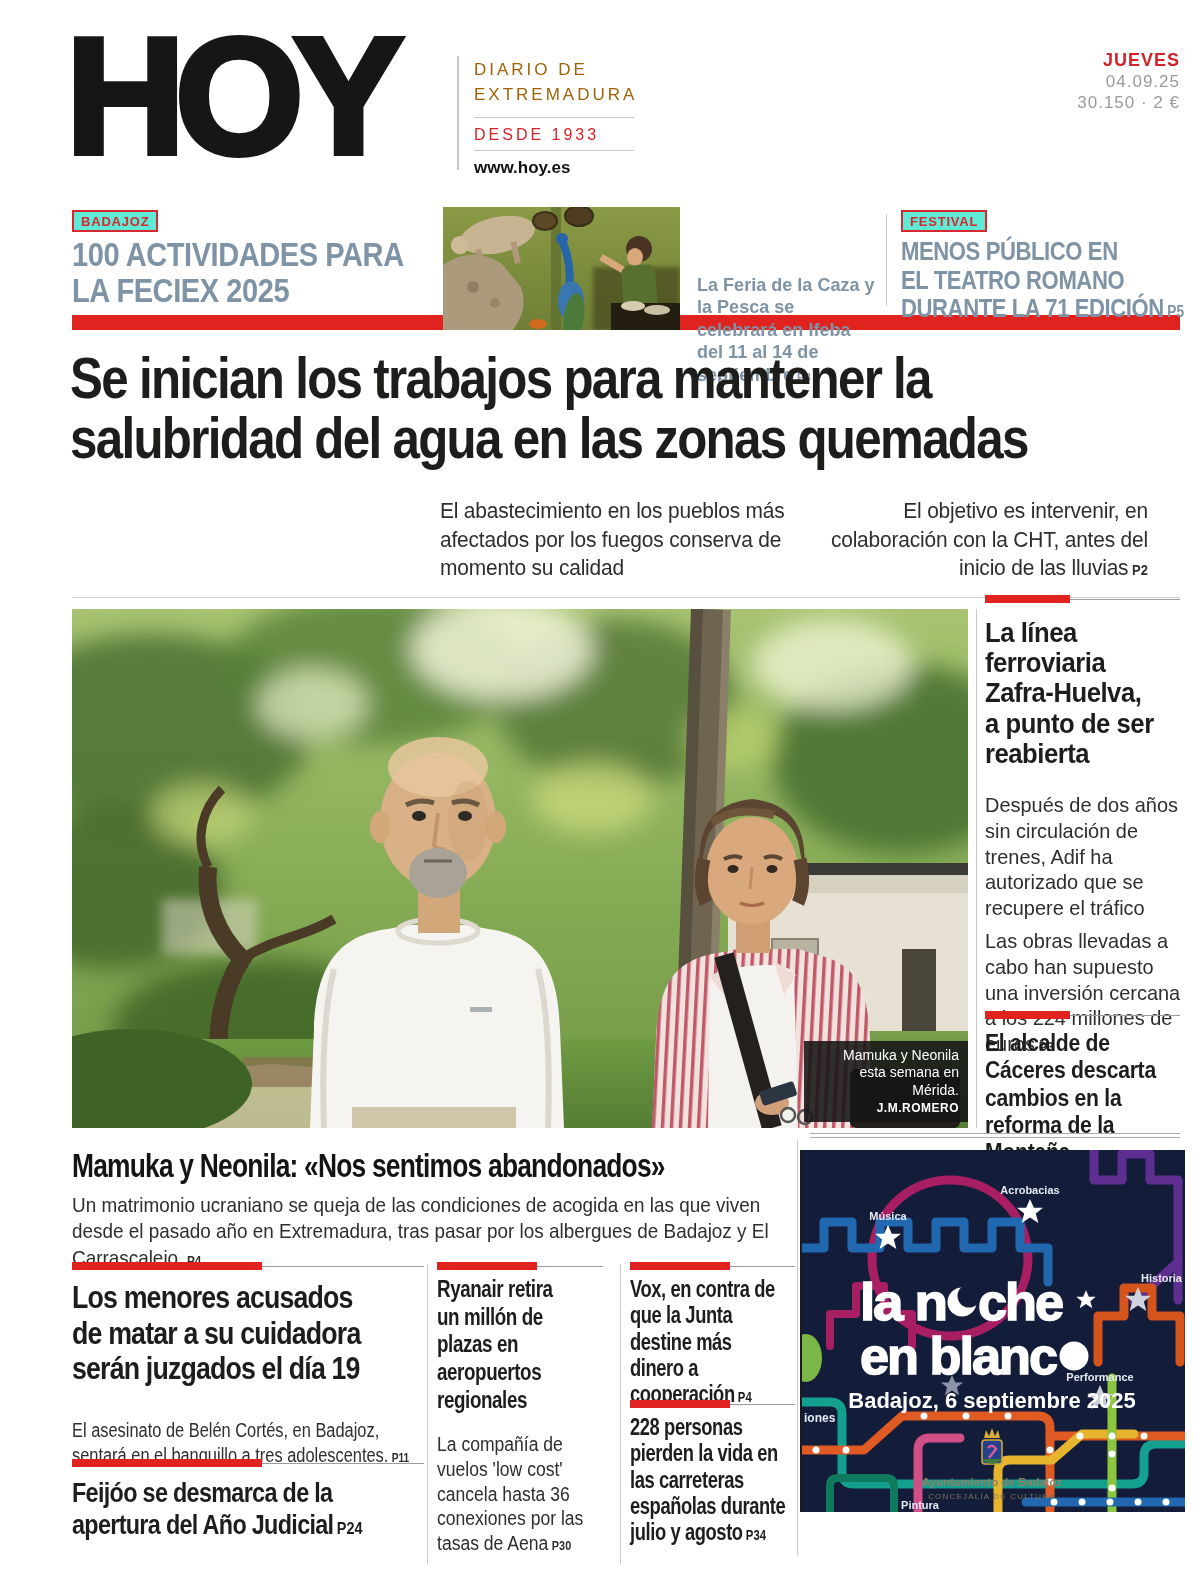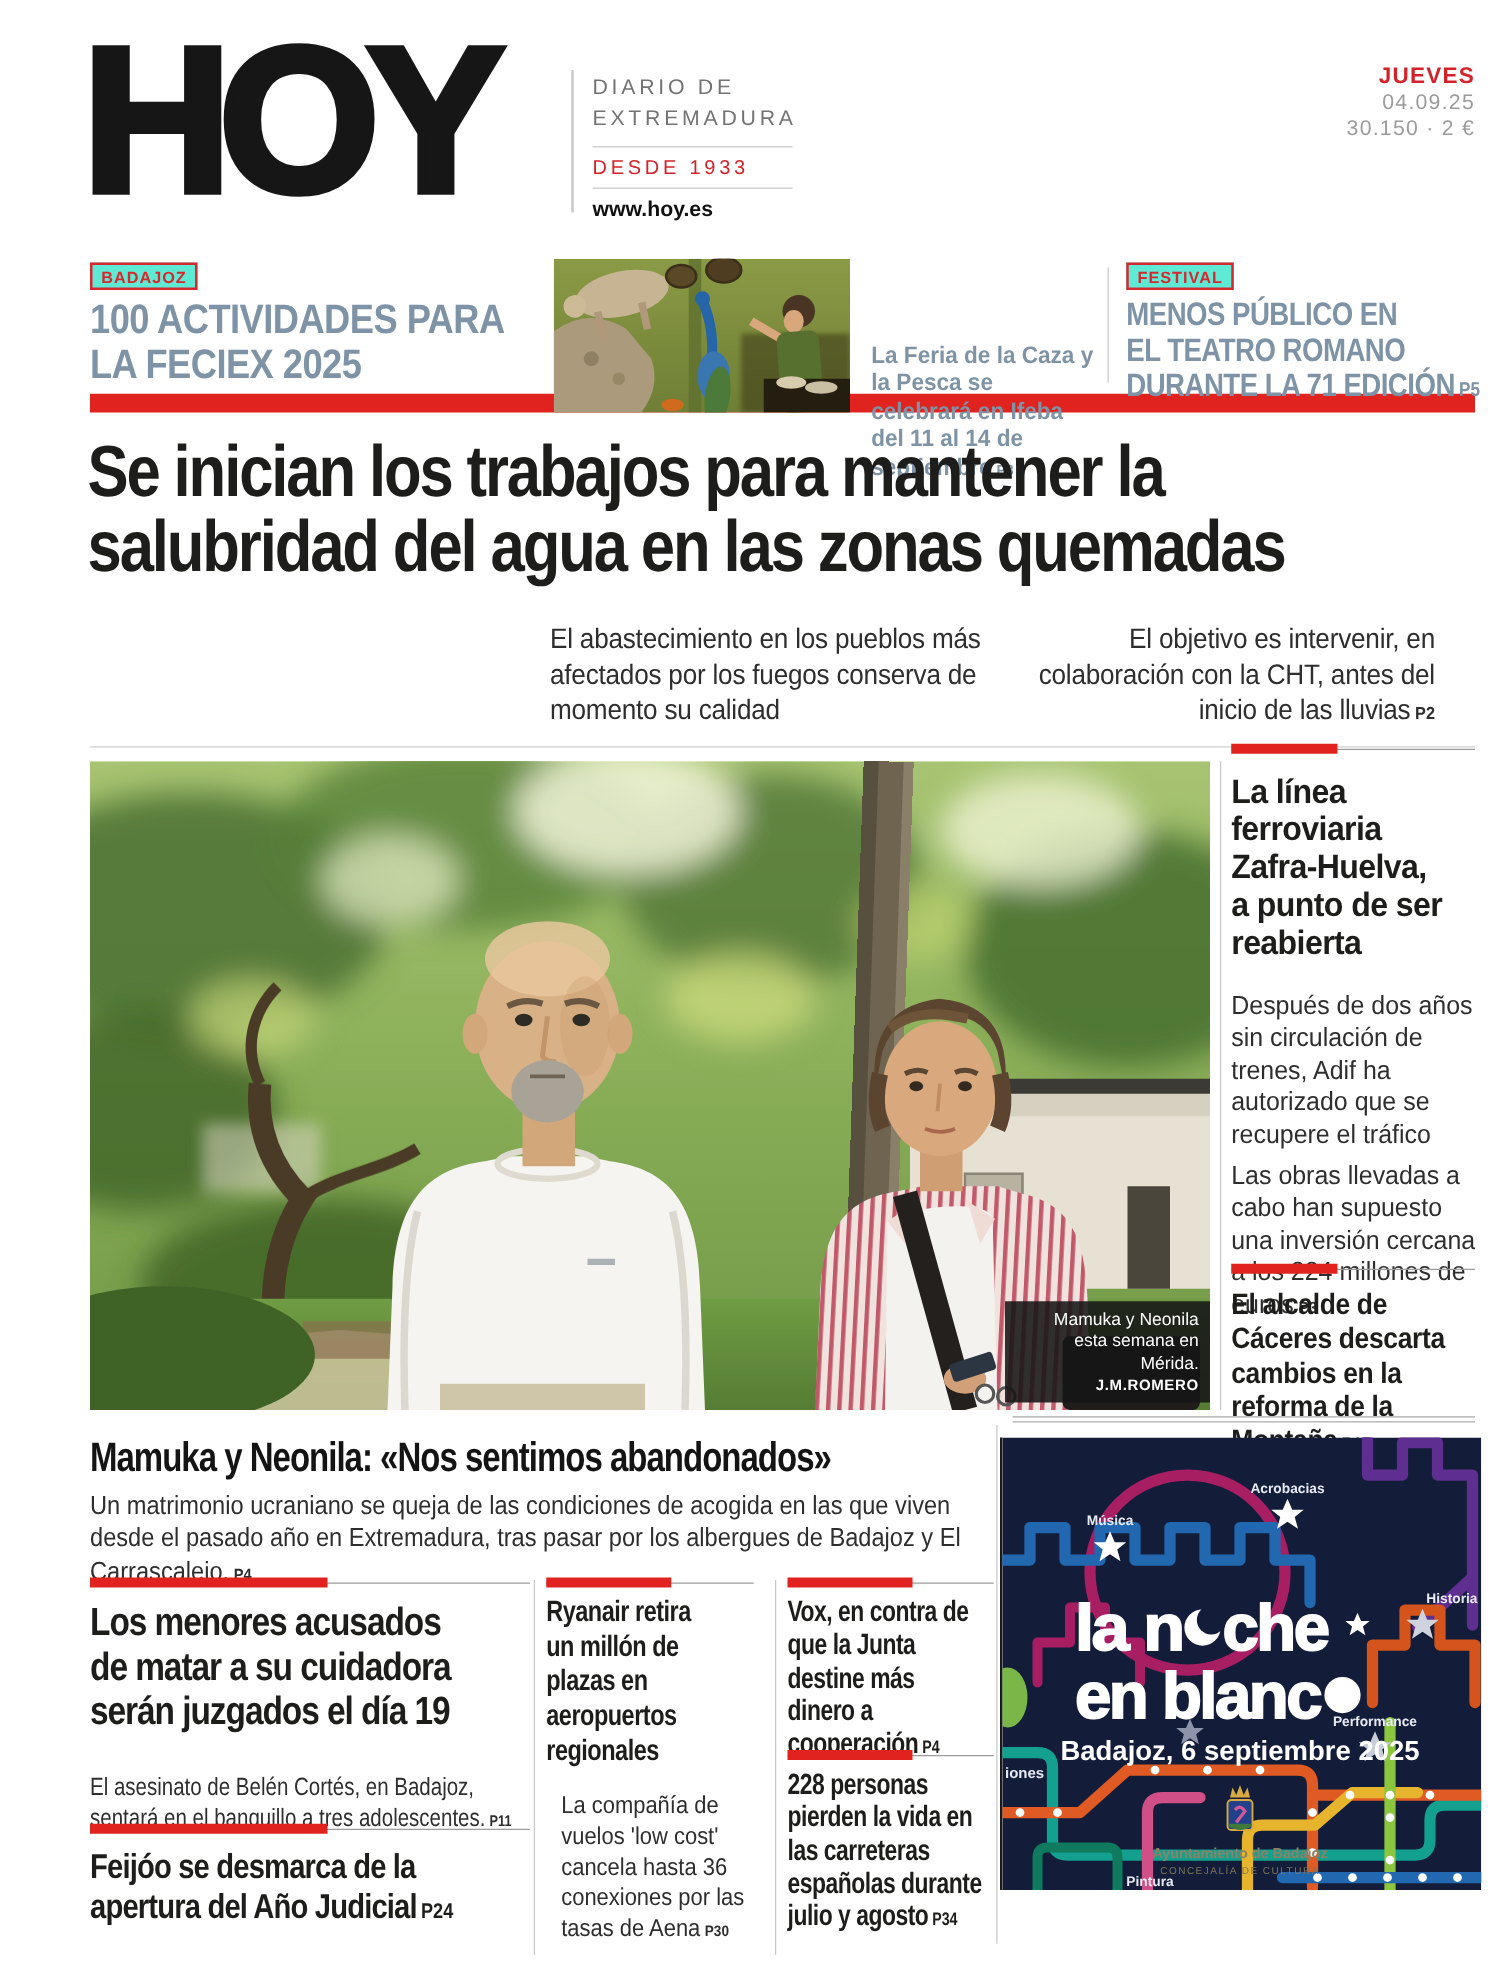--- a/index.html
+++ b/index.html
@@ -7,21 +7,21 @@
         font-family:"Liberation Sans","DejaVu Sans",sans-serif;color:#1d1d1b;}
   .abs{position:absolute;}
   .sq{display:inline-block;white-space:nowrap;transform-origin:0 0;}
   .sqb{display:block;transform-origin:0 0;}
   .cx95{transform:scaleX(.95);} .cx93{transform:scaleX(.93);} .cx9{transform:scaleX(.9);}
   .cx88{transform:scaleX(.88);} .cx85{transform:scaleX(.85);}
   .cx82{transform:scaleX(.82);} .cx8{transform:scaleX(.8);} .cx78{transform:scaleX(.78);}
 
   .logo{font-size:165px;font-weight:bold;letter-spacing:-10px;line-height:.8;color:#161616;
         -webkit-text-stroke:6px #161616;}
-  .tagline{font-size:17px;letter-spacing:3px;line-height:1.45;color:#737373;}
+  .tagline{font-size:17px;letter-spacing:3px;line-height:1.45;color:#a16207;}
   .since{font-size:16px;letter-spacing:3px;color:#d2232a;}
   .site{font-size:17px;font-weight:bold;color:#111;}
   .mast-right{width:230px;text-align:right;letter-spacing:1px;}
   .mast-day{font-size:18px;font-weight:bold;color:#d2232a;}
   .mast-gray{font-size:17px;color:#9b9b9b;line-height:1.25;}
 
   .kicker{display:inline-block;border:2px solid #d7282f;color:#d7282f;background:#5eead4;
           font-size:13px;font-weight:bold;letter-spacing:.8px;padding:2px 7px 1px;}
   .slate-hl{font-weight:bold;color:#7e93a5;letter-spacing:-.5px;}
   .slate-txt{font-weight:bold;color:#7e93a5;font-size:19px;line-height:1.18;margin-top:48px;}
@@ -325,21 +325,21 @@
   <div class="abs vline" style="left:427px;top:1264px;width:1px;height:300px;"></div>
   <div class="divider" style="left:437px;top:1266px;width:166px;"></div>
   <div class="divbar" style="left:437px;top:1262px;width:100px;"></div>
   <div class="abs bot-hl3" style="left:437px;top:1276px;line-height:1.18;">
     <span class="sq cx8">Ryanair retira</span><br>
     <span class="sq cx8">un millón de</span><br>
     <span class="sq cx8">plazas en</span><br>
     <span class="sq cx8">aeropuertos</span><br>
     <span class="sq cx8">regionales</span>
   </div>
-  <div class="abs bot-deck2" style="left:437px;top:1432px;width:165px;margin-left:12px;">
+  <div class="abs bot-deck2" style="left:437px;top:1432px;width:165px;">
     <span class="sqb cx9" style="width:182px;"><span>La compañía de vuelos 'low cost' cancela hasta 36 conexiones por las tasas de Aena</span><span class="pref">P30</span></span>
   </div>
 
   <div class="abs vline" style="left:620px;top:1264px;width:1px;height:300px;"></div>
   <div class="divider" style="left:630px;top:1266px;width:165px;"></div>
   <div class="divbar" style="left:630px;top:1262px;width:100px;"></div>
   <div class="abs bot-hl3" style="left:630px;top:1276px;line-height:1.12;">
     <span class="sq cx78">Vox, en contra de</span><br>
     <span class="sq cx78">que la Junta</span><br>
     <span class="sq cx78">destine más</span><br>

